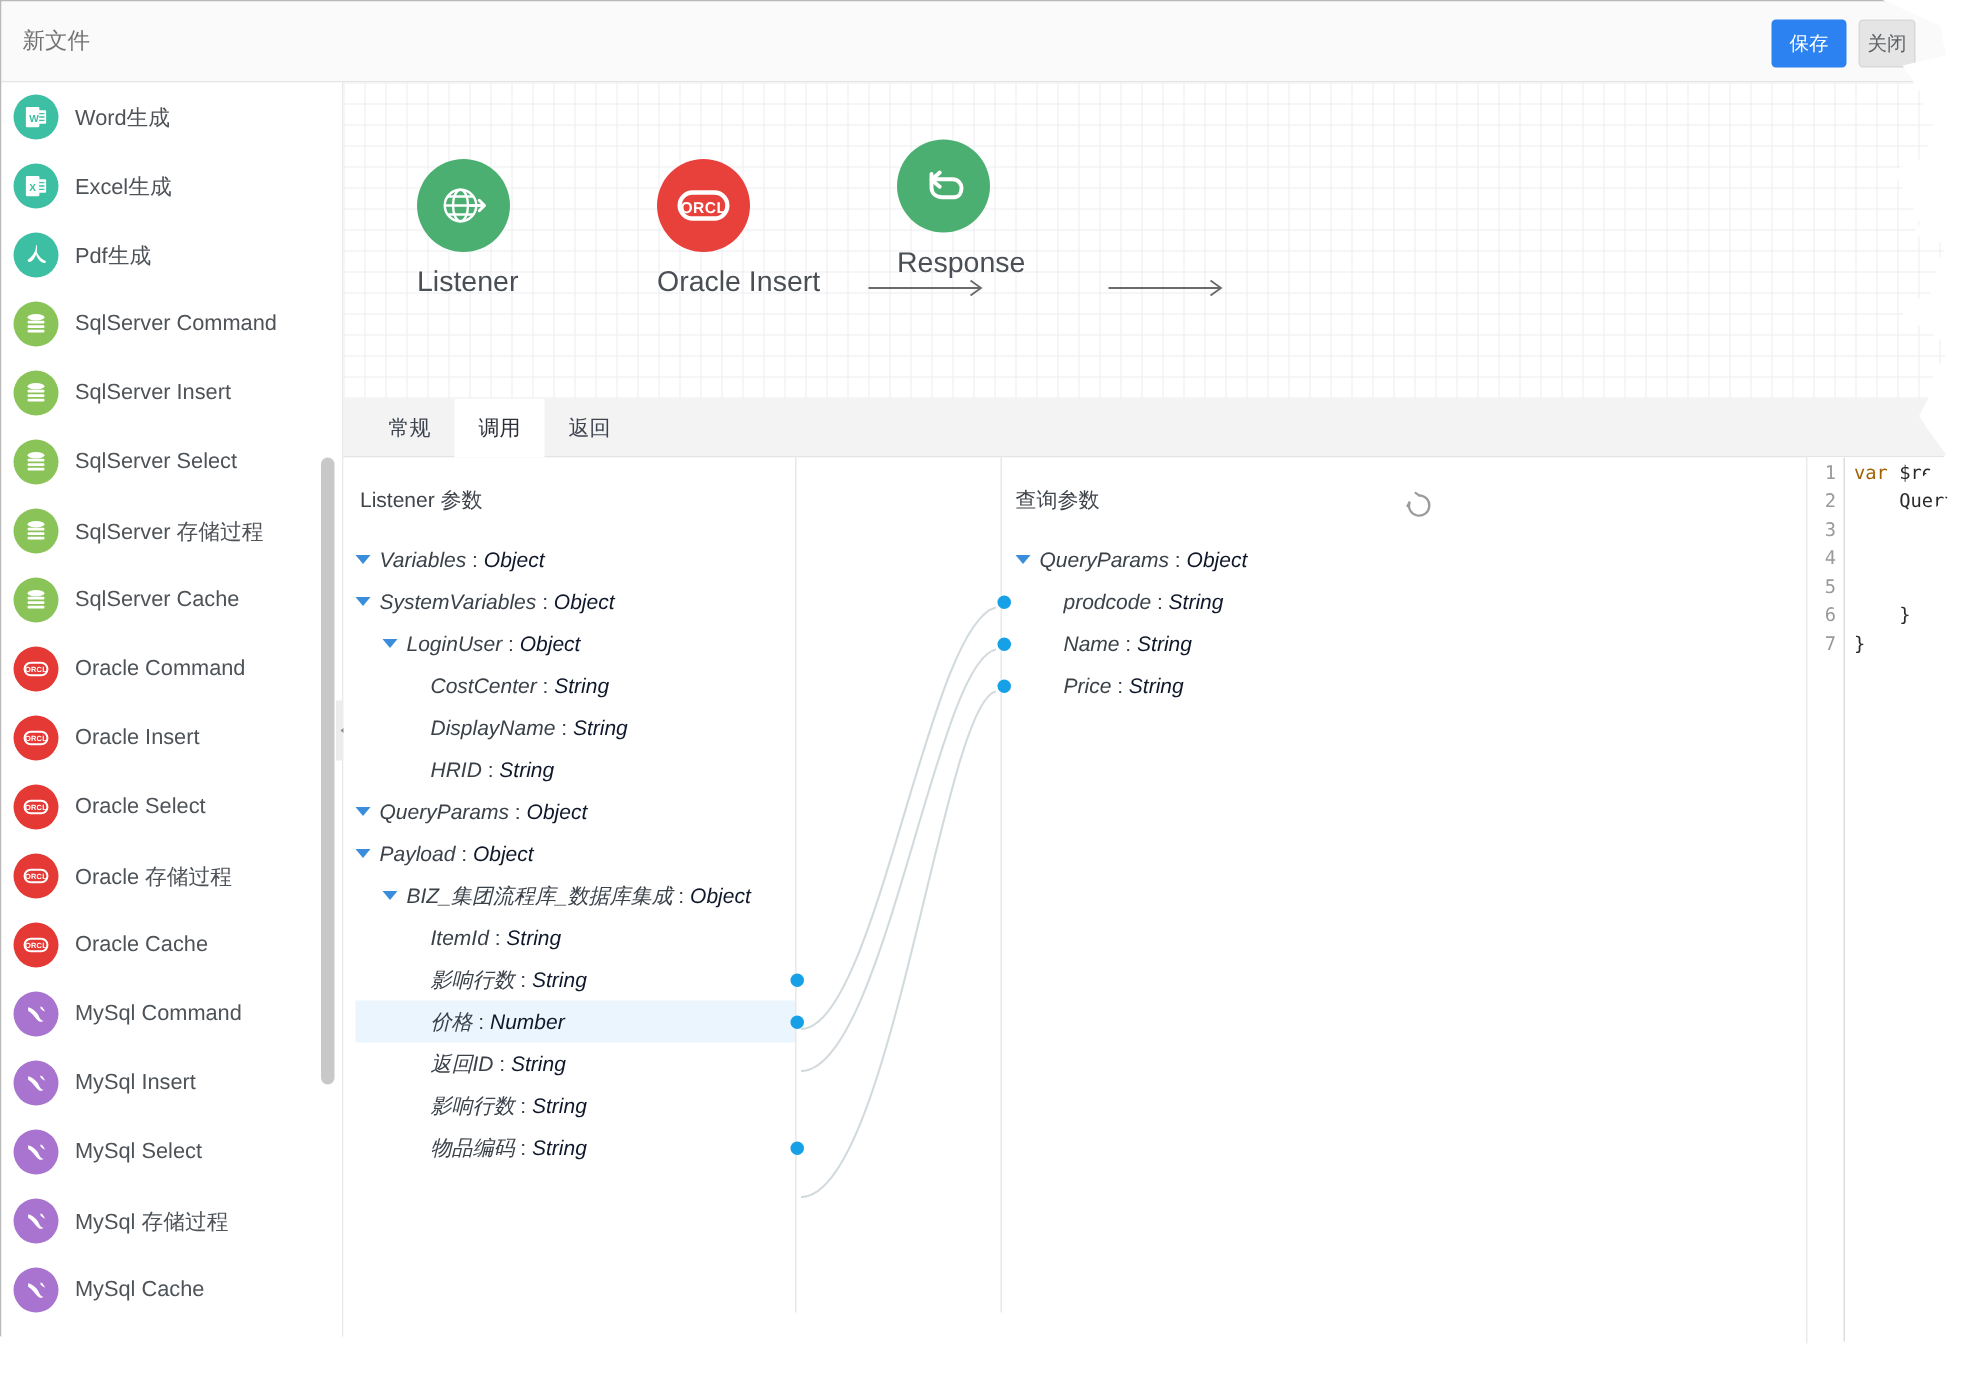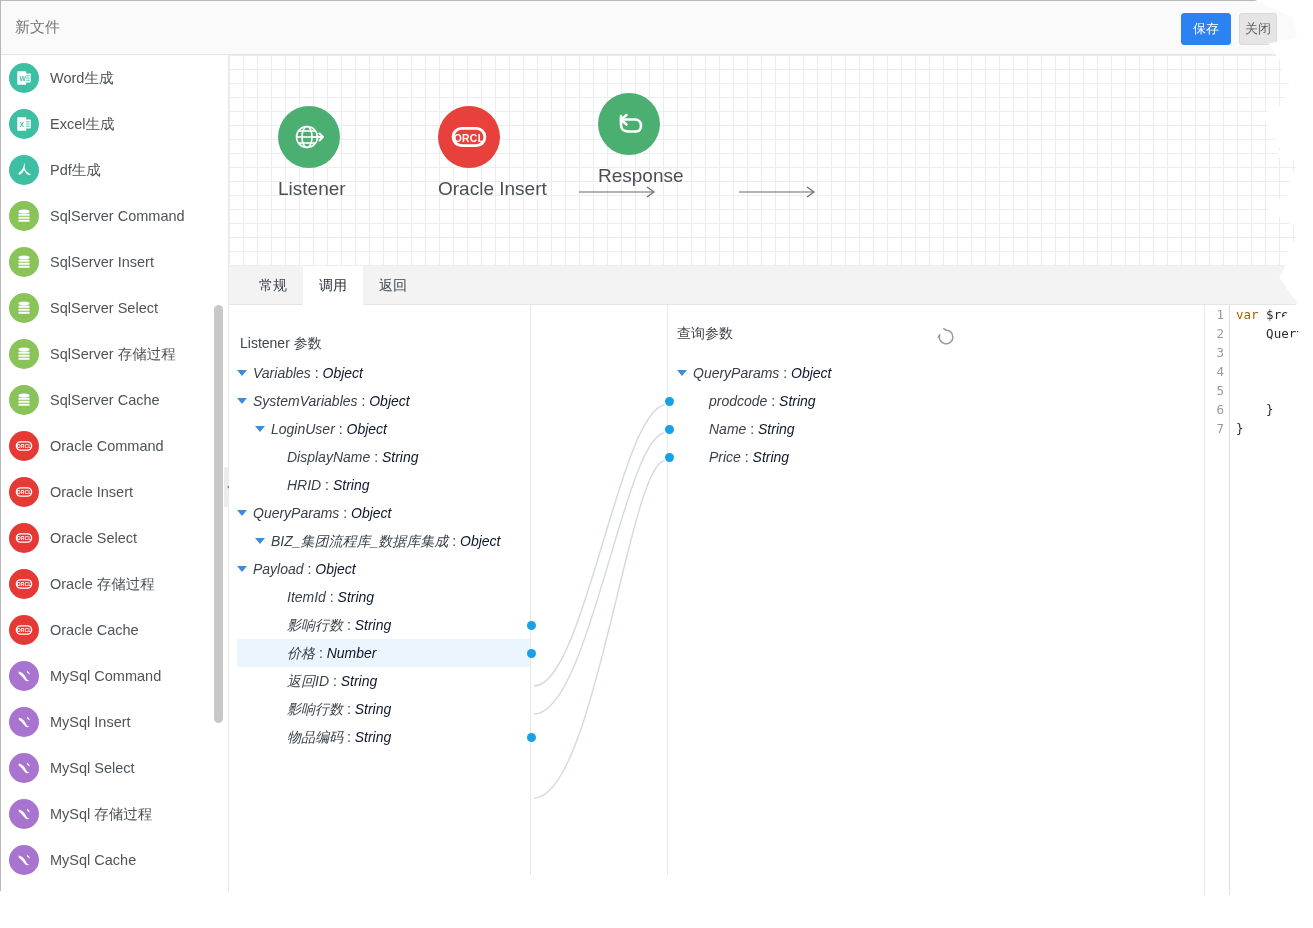--- a/index.html
+++ b/index.html
@@ -525,30 +525,31 @@
       <div class="panel-divider" style="left:438px"></div>
 
       <svg class="connectors" width="975" height="622">
         <g stroke="#d3dade" stroke-width="1.4" fill="none">
           <path d="M 305 381 C 355 381 390 110 435 100"></path>
           <path d="M 305 409 C 360 409 395 135 435 128"></path>
           <path d="M 305 493 C 365 493 400 162 435 156"></path>
         </g>
       </svg>
 
-      <div class="panel-title" style="left:11px; top:30px">Listener 参数</div>
+      <div class="panel-title" style="left:11px; top:20px">Listener 参数</div>
       <div class="tree" id="left-tree" style="left:8px; top:54px; width:293px">
           <div class="tnode"><span class="tw" style="width: 0px;"></span><span class="caret"></span><span style="display: inline-block; width: 6px;"></span><span class="tkey">Variables</span><span class="tsep"> : </span><span class="ttype">Object</span></div>
           <div class="tnode"><span class="tw" style="width: 0px;"></span><span class="caret"></span><span style="display: inline-block; width: 6px;"></span><span class="tkey">SystemVariables</span><span class="tsep"> : </span><span class="ttype">Object</span></div>
           <div class="tnode"><span class="tw" style="width: 18px;"></span><span class="caret"></span><span style="display: inline-block; width: 6px;"></span><span class="tkey">LoginUser</span><span class="tsep"> : </span><span class="ttype">Object</span></div>
+          <div class="tnode"><span class="tw" style="width: 50px;"></span><span class="tkey">CostCenter</span><span class="tsep"> : </span><span class="ttype">String</span></div>
           <div class="tnode"><span class="tw" style="width: 50px;"></span><span class="tkey">DisplayName</span><span class="tsep"> : </span><span class="ttype">String</span></div>
           <div class="tnode"><span class="tw" style="width: 50px;"></span><span class="tkey">HRID</span><span class="tsep"> : </span><span class="ttype">String</span></div>
           <div class="tnode"><span class="tw" style="width: 0px;"></span><span class="caret"></span><span style="display: inline-block; width: 6px;"></span><span class="tkey">QueryParams</span><span class="tsep"> : </span><span class="ttype">Object</span></div>
+          <div class="tnode"><span class="tw" style="width: 0px;"></span><span class="caret"></span><span style="display: inline-block; width: 6px;"></span><span class="tkey">Payload</span><span class="tsep"> : </span><span class="ttype">Object</span></div>
           <div class="tnode"><span class="tw" style="width: 18px;"></span><span class="caret"></span><span style="display: inline-block; width: 6px;"></span><span class="tkey">BIZ_集团流程库_数据库集成</span><span class="tsep"> : </span><span class="ttype">Object</span></div>
-          <div class="tnode"><span class="tw" style="width: 0px;"></span><span class="caret"></span><span style="display: inline-block; width: 6px;"></span><span class="tkey">Payload</span><span class="tsep"> : </span><span class="ttype">Object</span></div>
           <div class="tnode"><span class="tw" style="width: 50px;"></span><span class="tkey">ItemId</span><span class="tsep"> : </span><span class="ttype">String</span></div>
           <div class="tnode"><span class="tw" style="width: 50px;"></span><span class="tkey">影响行数</span><span class="tsep"> : </span><span class="ttype">String</span><span class="dot" style="top: 10px; right: -6px;"></span></div>
           <div class="tnode sel"><span class="tw" style="width: 50px;"></span><span class="tkey">价格</span><span class="tsep"> : </span><span class="ttype">Number</span><span class="dot" style="top: 10px; right: -6px;"></span></div>
           <div class="tnode"><span class="tw" style="width: 50px;"></span><span class="tkey">返回ID</span><span class="tsep"> : </span><span class="ttype">String</span></div>
           <div class="tnode"><span class="tw" style="width: 50px;"></span><span class="tkey">影响行数</span><span class="tsep"> : </span><span class="ttype">String</span></div>
           <div class="tnode"><span class="tw" style="width: 50px;"></span><span class="tkey">物品编码</span><span class="tsep"> : </span><span class="ttype">String</span><span class="dot" style="top: 10px; right: -6px;"></span></div>
         </div>
 
       <div class="panel-title" style="left:448px; top:20px">查询参数</div>
       <div class="refresh-btn" style="left:707px; top:22px">

